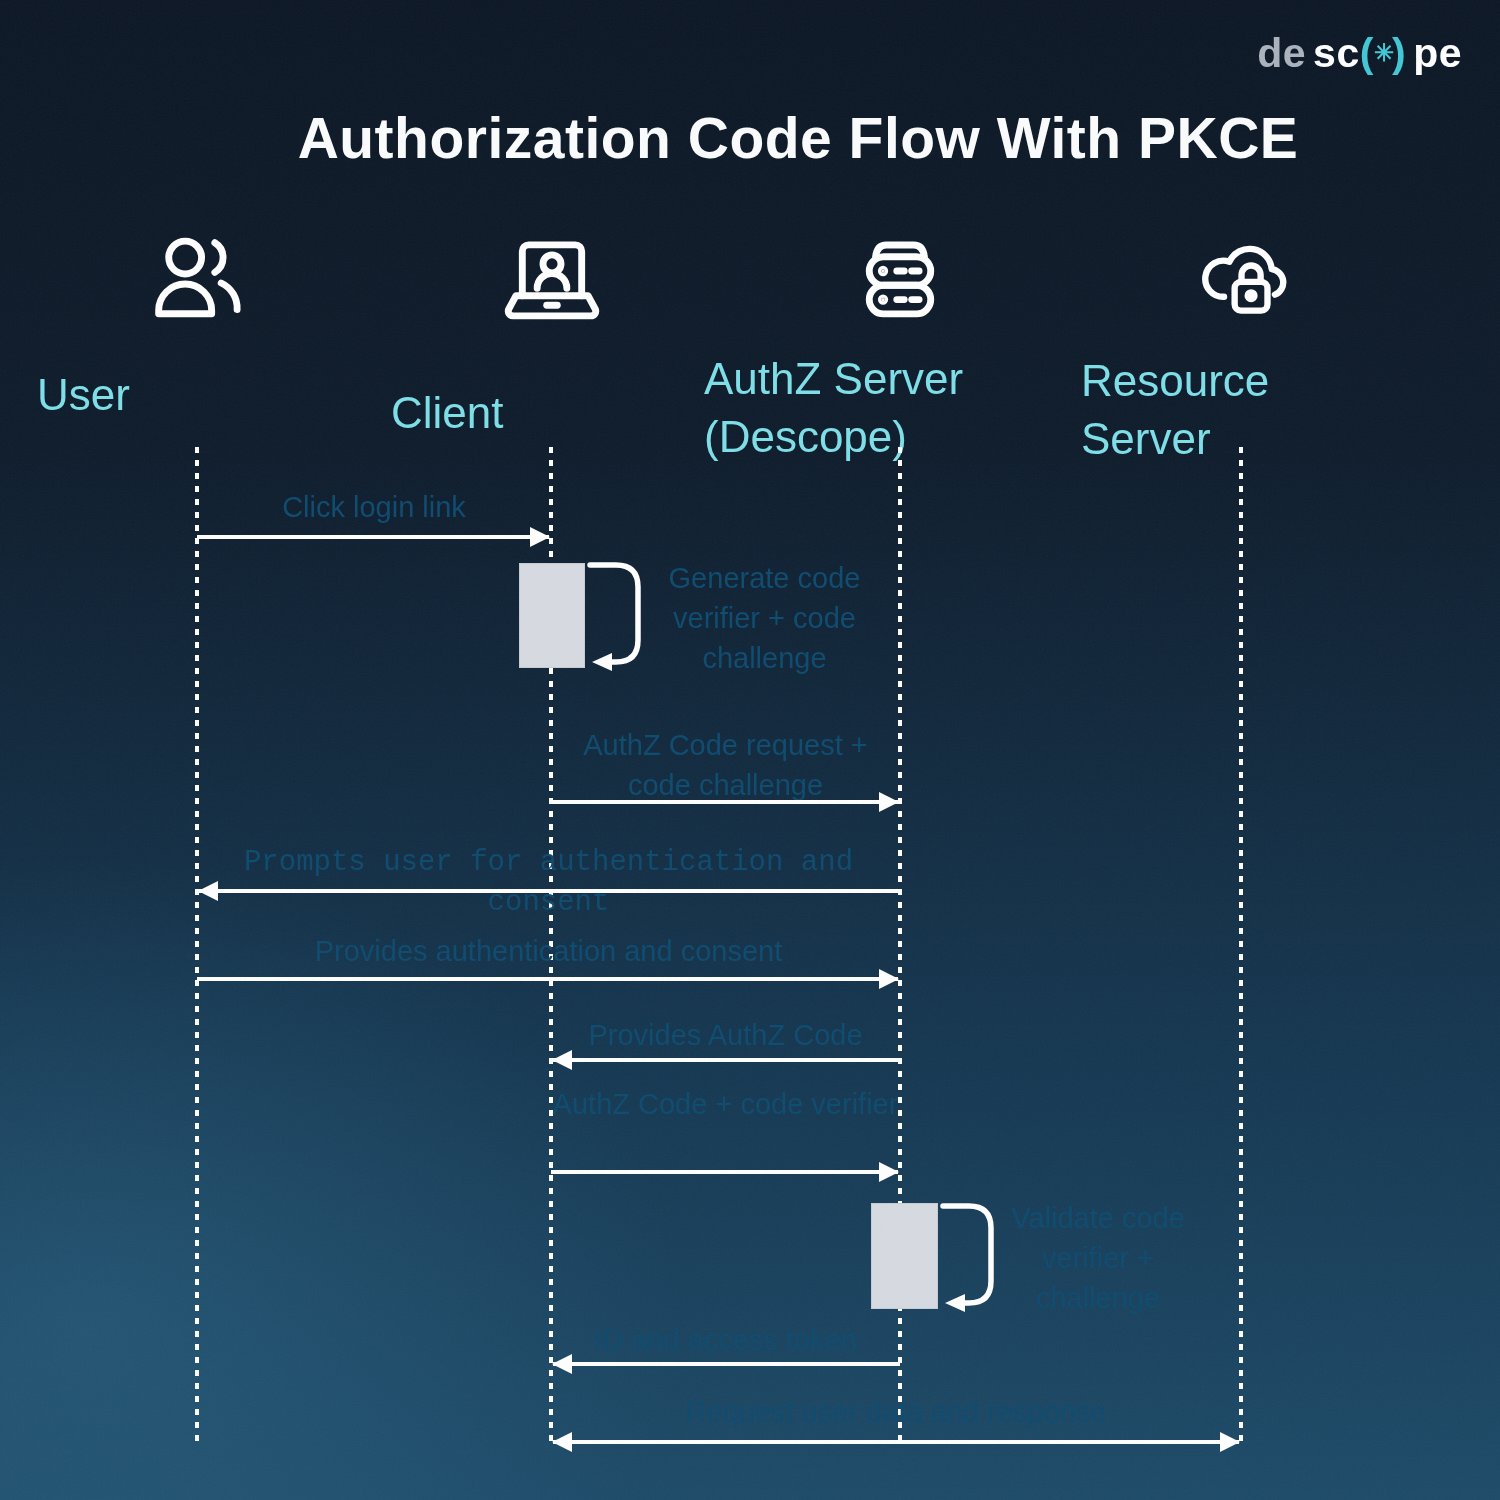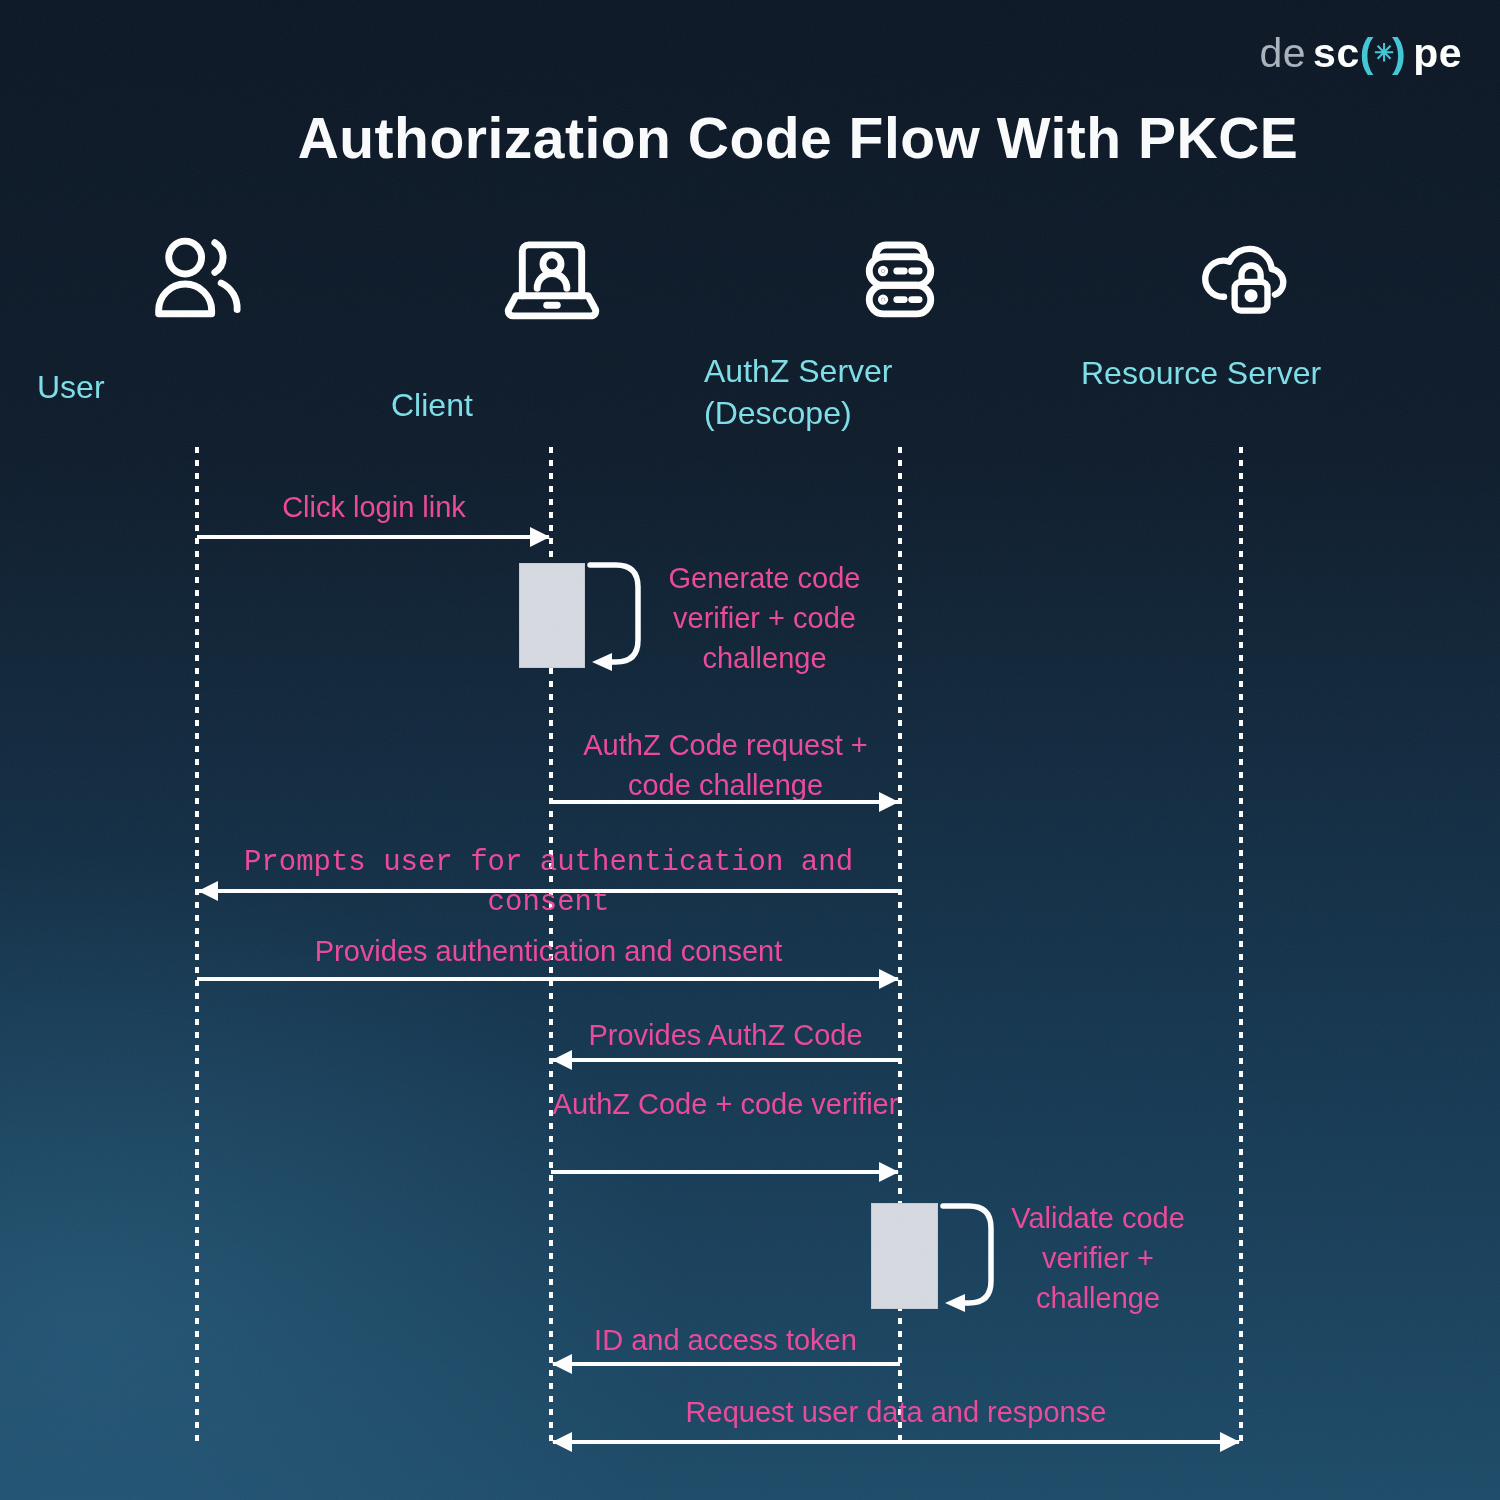--- a/index.html
+++ b/index.html
@@ -9,40 +9,40 @@
     background:
       radial-gradient(950px 750px at 6% 88%, rgba(48,110,144,0.40), rgba(48,110,144,0) 62%),
       linear-gradient(to bottom, #0b1624 0%, #0d1b2b 30%, #143650 70%, #1c4a68 100%);
     position:relative;color:#f2f6f8;
   }
   .canvas{position:absolute;inset:0;}
   .noise{position:absolute;inset:0;pointer-events:none;}
 
   
   .logo{position:absolute;top:30px;right:38px;font-size:41px;letter-spacing:0.5px;}
-  .logo .lt{color:#aab3bd;font-weight:400;}
+  .logo .lt{color:#aab3bd;font-weight:700;}
   .logo .bd{color:#ffffff;font-weight:700;margin-left:7px;}
   .logo .teal{color:#41c7d6;font-weight:700;}
   .logo .star{font-size:24px;vertical-align:6px;letter-spacing:-2px;}
 
   
   .title{position:absolute;top:105px;left:0;width:1500px;text-align:center;
     font-size:57px;font-weight:700;color:#fbfcfd;letter-spacing:0.5px;margin-left:48px;}
-  .actor-label{color:#7ddfe8;font-size:32px;font-weight:500;line-height:1.32;}
+  .actor-label{color:#7ddfe8;font-size:44px;font-weight:500;line-height:1.32;}
   .lbl-user{position:absolute;top:366px;left:37px;width:320px;}
   .lbl-client{position:absolute;top:348px;left:391px;width:320px;margin-top:36px;}
   .lbl-authz{position:absolute;top:350px;left:704px;width:320px;}
   .lbl-resource{position:absolute;top:352px;left:1081px;width:320px;}
 
   
   .lifeline{position:absolute;width:4px;top:447px;height:998px;
     background:repeating-linear-gradient(to bottom,#ffffff 0 6px,rgba(255,255,255,0) 6px 13px);}
 
   
-  .msg-label{position:absolute;text-align:center;font-size:29px;line-height:1.38;color:#ec4899;}
+  .msg-label{position:absolute;text-align:center;font-size:29px;line-height:1.38;color:#0c4a6e;}
   .arrow{position:absolute;height:4px;background:#ffffff;}
   .arrow.right::after{content:"";position:absolute;right:-1px;top:50%;transform:translateY(-50%);
     width:0;height:0;border-left:20px solid #fff;border-top:10px solid transparent;border-bottom:10px solid transparent;}
   .arrow.left::before{content:"";position:absolute;left:-1px;top:50%;transform:translateY(-50%);
     width:0;height:0;border-right:20px solid #fff;border-top:10px solid transparent;border-bottom:10px solid transparent;}
 
   
   .activation{position:absolute;background:#d6dae1;border:1px solid #c6ccd4;}
   .selfloop{position:absolute;}
 </style>

